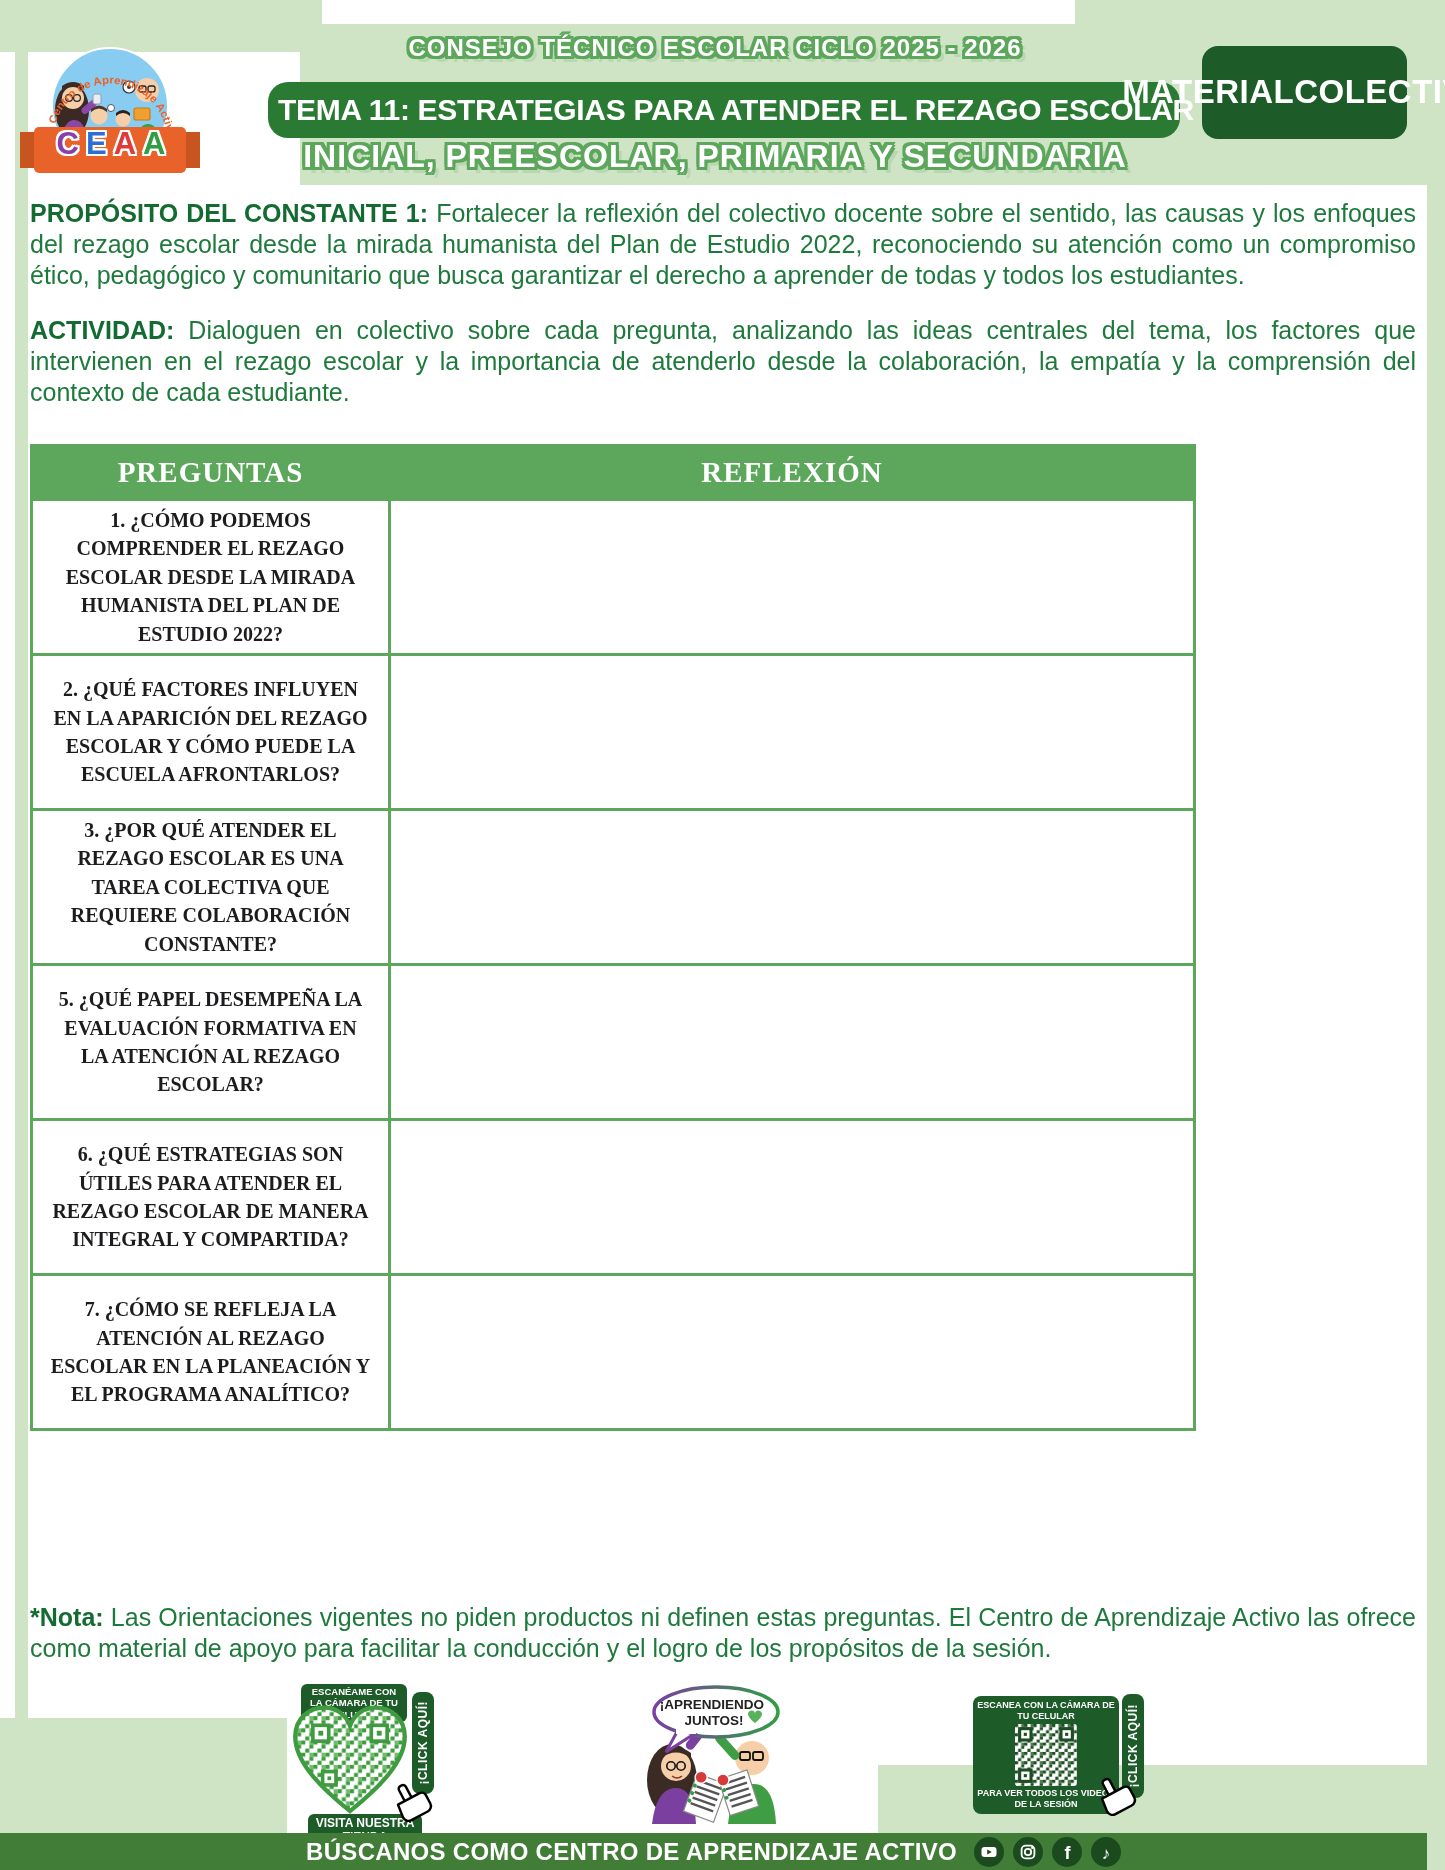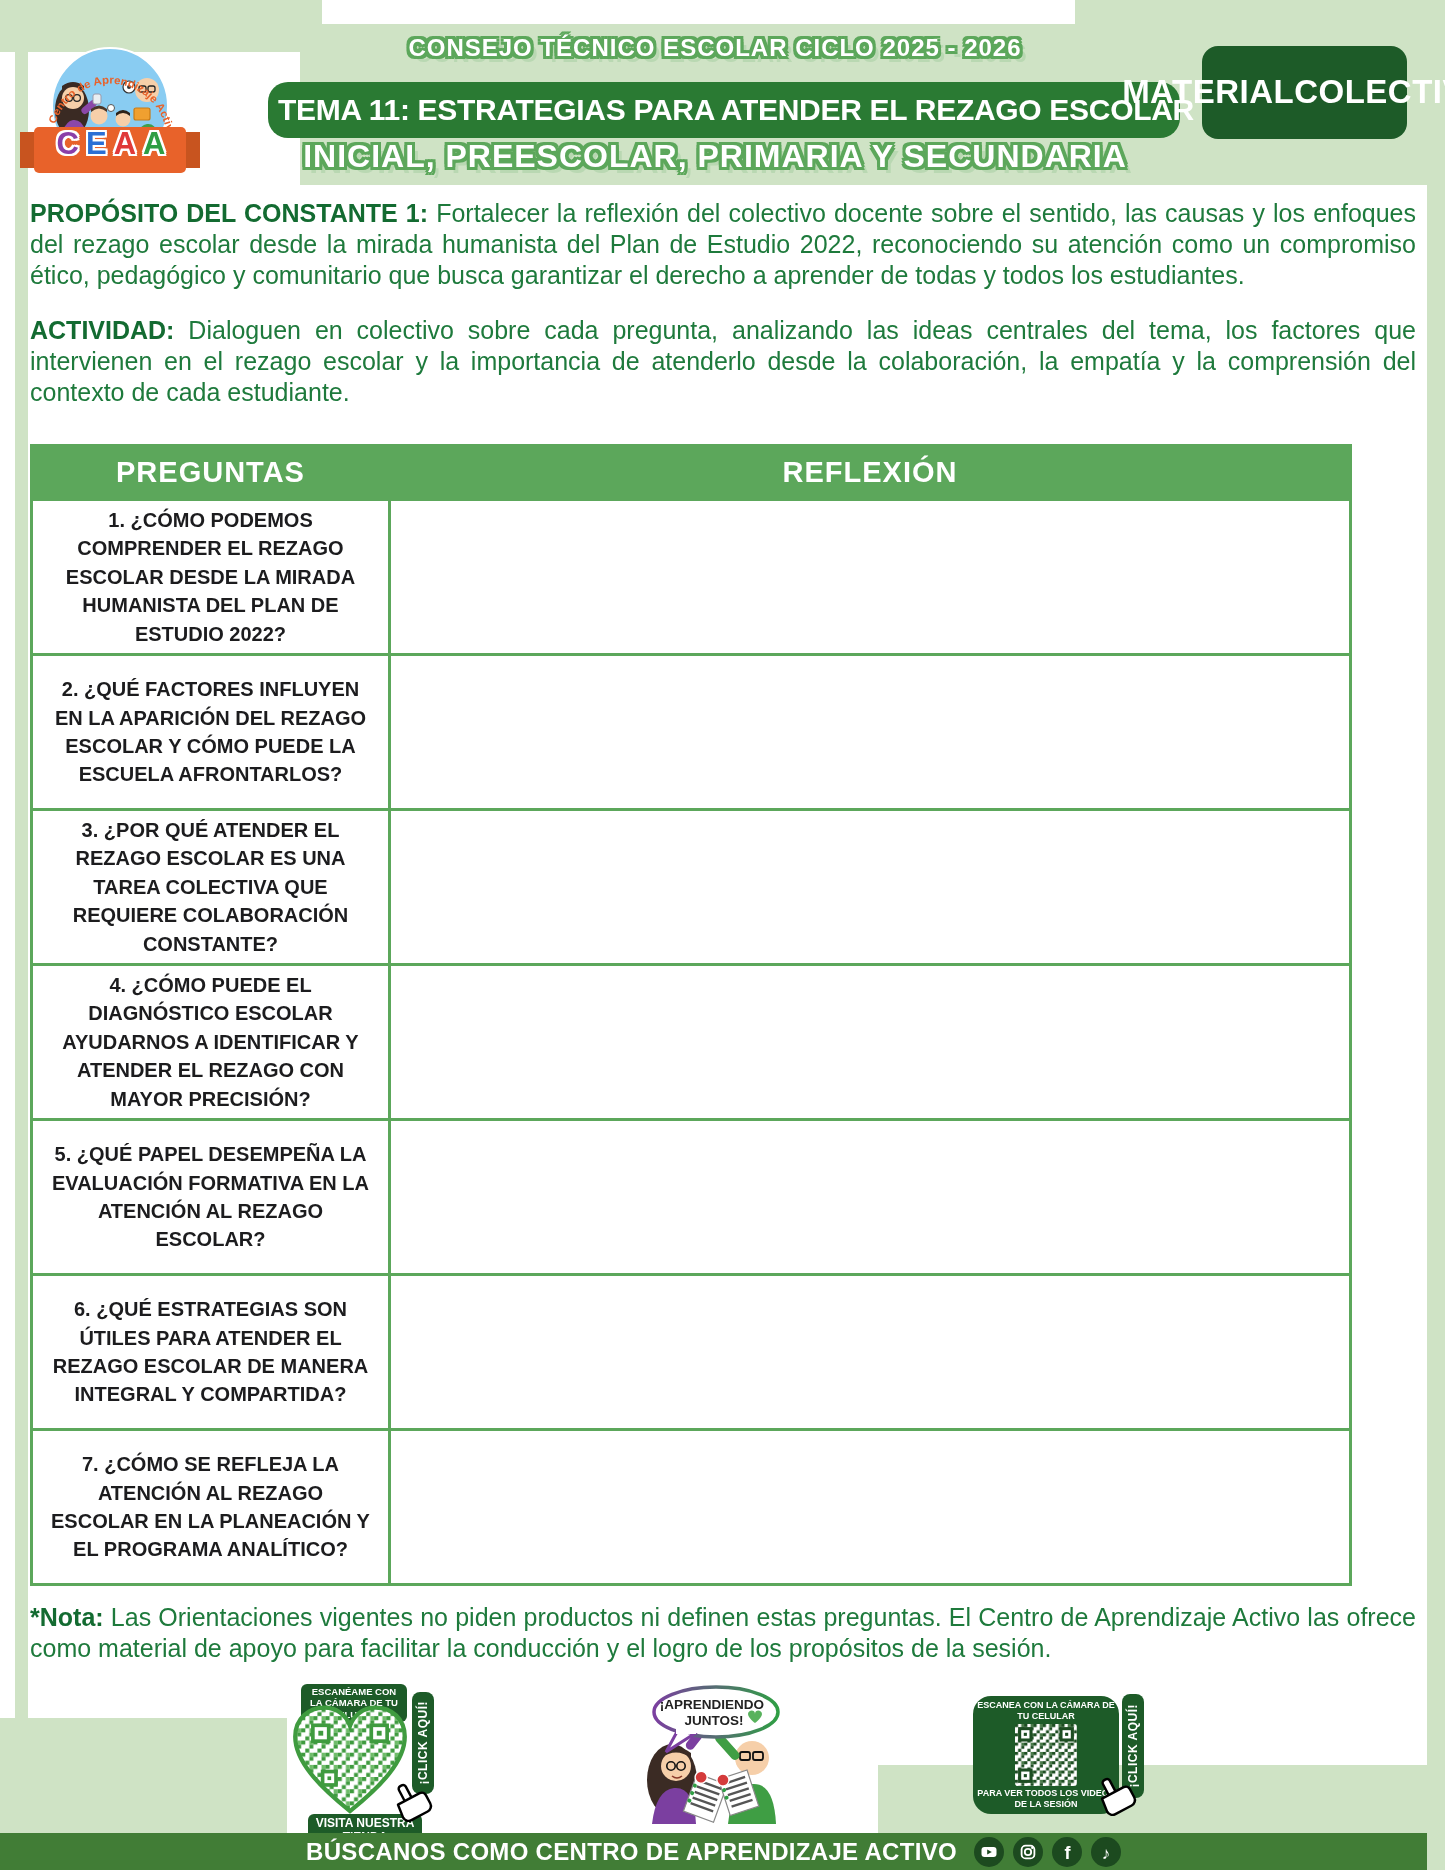--- a/index.html
+++ b/index.html
@@ -45,41 +45,41 @@
   .ceaa span{font-size:31px;font-weight:800;line-height:1;
     text-shadow:-2px -2px 0 #fff,2px -2px 0 #fff,-2px 2px 0 #fff,2px 2px 0 #fff,-2px 0 0 #fff,2px 0 0 #fff,0 -2px 0 #fff,0 2px 0 #fff;}
   .ceaa .c0{color:#8b3fa8}.ceaa .c1{color:#2b6fd4}.ceaa .c2{color:#e03a3a}.ceaa .c3{color:#2f9e44}
 
   
   .intro{left:30px;top:198px;width:1386px;color:var(--txt);font-size:25px;line-height:31px;text-align:justify;}
   .intro b{color:var(--txtb);}
   .intro p + p{margin-top:24px;}
 
   
-  table.qtable{left:30px;top:444px;width:1322px;border-collapse:collapse;table-layout:fixed;background:#fff;}
+  table.qtable{left:30px;top:444px;width:1166px;border-collapse:collapse;table-layout:fixed;background:#fff;font-family:Liberation Serif, serif;}
   table.qtable th,table.qtable td{border:3px solid var(--mid);}
   table.qtable th{height:54px;background:var(--mid);color:#fff;font-size:29px;font-weight:800;letter-spacing:1px;}
   table.qtable td{height:155px;vertical-align:middle;}
   td.qcell{font-weight:bold;color:#1c1c1e;font-size:20px;line-height:1.42;text-align:center;padding:0 16px;}
   .colq{width:358px;}
 
   
   .nota{left:30px;top:1602px;width:1386px;color:var(--txt);font-size:25px;line-height:31px;text-align:justify;}
   .nota b{color:var(--txtb);}
 
   
   .mini-pill{background:var(--dark);color:#fff;font-weight:bold;font-size:9.5px;line-height:1.2;
     text-align:center;border-radius:6px;padding:2px 5px;text-transform:uppercase;}
   .pill-scan-left{left:301px;top:1684px;width:106px;}
   .pill-shop{left:297px;top:1814px;width:114px;font-size:12px;margin-left:11px;}
   .click-tab{background:var(--dark);border-radius:8px;display:flex;align-items:center;justify-content:center;}
   .click-tab span{writing-mode:vertical-rl;transform:rotate(180deg);color:#fff;font-weight:800;font-size:12px;letter-spacing:0.5px;white-space:nowrap;}
   .tab-left{left:412px;top:1692px;width:22px;height:102px;}
   .tab-right{left:1122px;top:1694px;width:22px;height:104px;}
-  .qr-right-box{left:973px;top:1696px;width:146px;height:118px;background:var(--dark);border-radius:18px;
+  .qr-right-box{left:973px;top:1696px;width:146px;height:118px;background:var(--dark);border-radius:8px;
     display:flex;flex-direction:column;align-items:center;justify-content:space-between;padding:4px 4px;}
   .qr-right-box .lbl{color:#fff;font-weight:bold;font-size:9px;line-height:1.2;text-align:center;text-transform:uppercase;}
 
   
   .footer-bar{left:0;top:1833px;width:1427px;height:37px;background:var(--bar);
     display:flex;align-items:center;justify-content:center;gap:9px;}
   .footer-bar .bar-text{color:#fff;font-weight:800;font-size:24px;letter-spacing:0.3px;margin-right:8px;white-space:nowrap;}
   .soc{width:30px;height:30px;}
 </style>
 </head>
@@ -177,24 +177,20 @@
       <tr>
         <td class="qcell">1. ¿CÓMO PODEMOS COMPRENDER EL REZAGO ESCOLAR DESDE LA MIRADA HUMANISTA DEL PLAN DE ESTUDIO 2022?</td>
         <td></td>
       </tr>
       <tr>
         <td class="qcell">2. ¿QUÉ FACTORES INFLUYEN EN LA APARICIÓN DEL REZAGO ESCOLAR Y CÓMO PUEDE LA ESCUELA AFRONTARLOS?</td>
         <td></td>
       </tr>
       <tr>
         <td class="qcell">3. ¿POR QUÉ ATENDER EL REZAGO ESCOLAR ES UNA TAREA COLECTIVA QUE REQUIERE COLABORACIÓN CONSTANTE?</td>
-        <td></td>
-      </tr>
-      <tr>
-        <td class="qcell">4. ¿CÓMO PUEDE EL DIAGNÓSTICO ESCOLAR AYUDARNOS A IDENTIFICAR Y ATENDER EL REZAGO CON MAYOR PRECISIÓN?</td>
         <td></td>
       </tr>
       <tr>
         <td class="qcell">5. ¿QUÉ PAPEL DESEMPEÑA LA EVALUACIÓN FORMATIVA EN LA ATENCIÓN AL REZAGO ESCOLAR?</td>
         <td></td>
       </tr>
       <tr>
         <td class="qcell">6. ¿QUÉ ESTRATEGIAS SON ÚTILES PARA ATENDER EL REZAGO ESCOLAR DE MANERA INTEGRAL Y COMPARTIDA?</td>
         <td></td>
       </tr>

